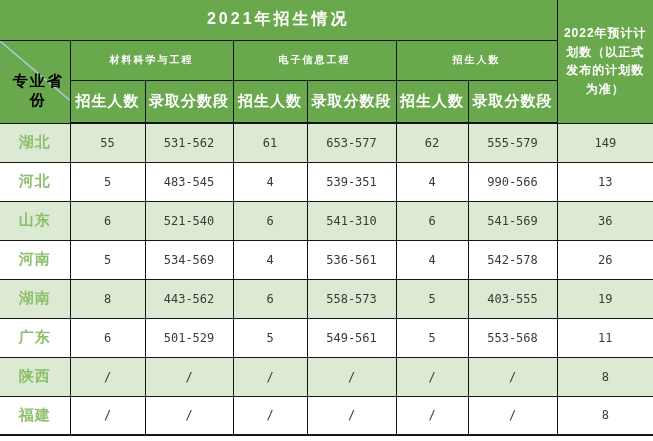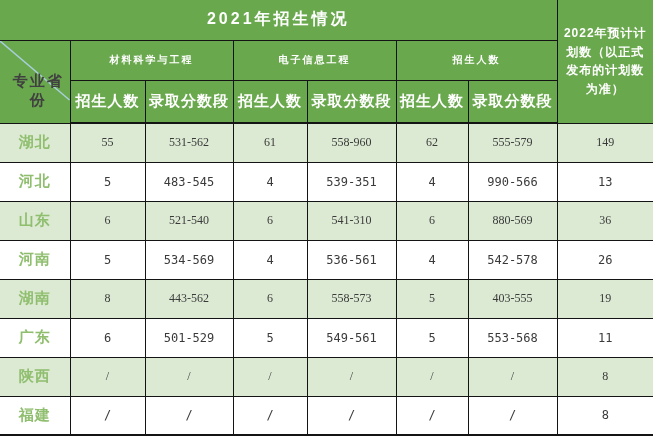--- a/index.html
+++ b/index.html
@@ -24,26 +24,26 @@
 
   .hdr{background:var(--header-green);color:#ffffff;font-weight:bold;}
   .banner{font-size:16px;letter-spacing:3px;height:40px;}
   .major{font-size:10px;letter-spacing:2px;height:40px;}
   .sub{font-size:15px;letter-spacing:1px;height:43px;}
   .plan-hdr{font-size:12px;line-height:1.55;padding:2px 5px;letter-spacing:1px;}
 
   .corner{position:relative;}
   .corner svg{position:absolute;top:0;left:0;width:100%;height:100%;display:block;}
   .corner .corner-label{position:absolute;left:7px;bottom:13px;font-size:15px;
-       font-weight:bold;color:#404040;letter-spacing:2px;}
+       font-weight:bold;color:#000000;letter-spacing:2px;}
 
   .province{color:var(--province-green);font-weight:bold;font-size:15px;letter-spacing:1px;}
   .val{color:var(--data-gray);font-size:12px;
        font-family:"DejaVu Sans Mono","Liberation Mono",monospace;}
-  tr.shaded td{background:var(--row-green);font-family:Liberation Serif, serif;}
+  tr.shaded td{background:var(--row-green);}
   tr.plain td{background:#ffffff;}
   tbody td{height:39px;}
 </style>
 </head>
 <body>
 
 <table>
   <colgroup>
     <col style="width:70px">
       <col style="width:75px">
@@ -78,21 +78,21 @@
       <td class="hdr sub">招生人数</td>
       <td class="hdr sub">录取分数段</td>
     </tr>
   </thead>
   <tbody>
     <tr class="shaded">
       <td class="province">湖北</td>
       <td class="val">55</td>
       <td class="val">531-562</td>
       <td class="val">61</td>
-      <td class="val">558-960</td>
+      <td class="val">653-577</td>
       <td class="val">62</td>
       <td class="val">555-579</td>
       <td class="val">149</td>
     </tr>
     <tr class="plain">
       <td class="province">河北</td>
       <td class="val">5</td>
       <td class="val">483-545</td>
       <td class="val">4</td>
       <td class="val">539-351</td>
@@ -100,21 +100,21 @@
       <td class="val">990-566</td>
       <td class="val">13</td>
     </tr>
     <tr class="shaded">
       <td class="province">山东</td>
       <td class="val">6</td>
       <td class="val">521-540</td>
       <td class="val">6</td>
       <td class="val">541-310</td>
       <td class="val">6</td>
-      <td class="val">880-569</td>
+      <td class="val">541-569</td>
       <td class="val">36</td>
     </tr>
     <tr class="plain">
       <td class="province">河南</td>
       <td class="val">5</td>
       <td class="val">534-569</td>
       <td class="val">4</td>
       <td class="val">536-561</td>
       <td class="val">4</td>
       <td class="val">542-578</td>

